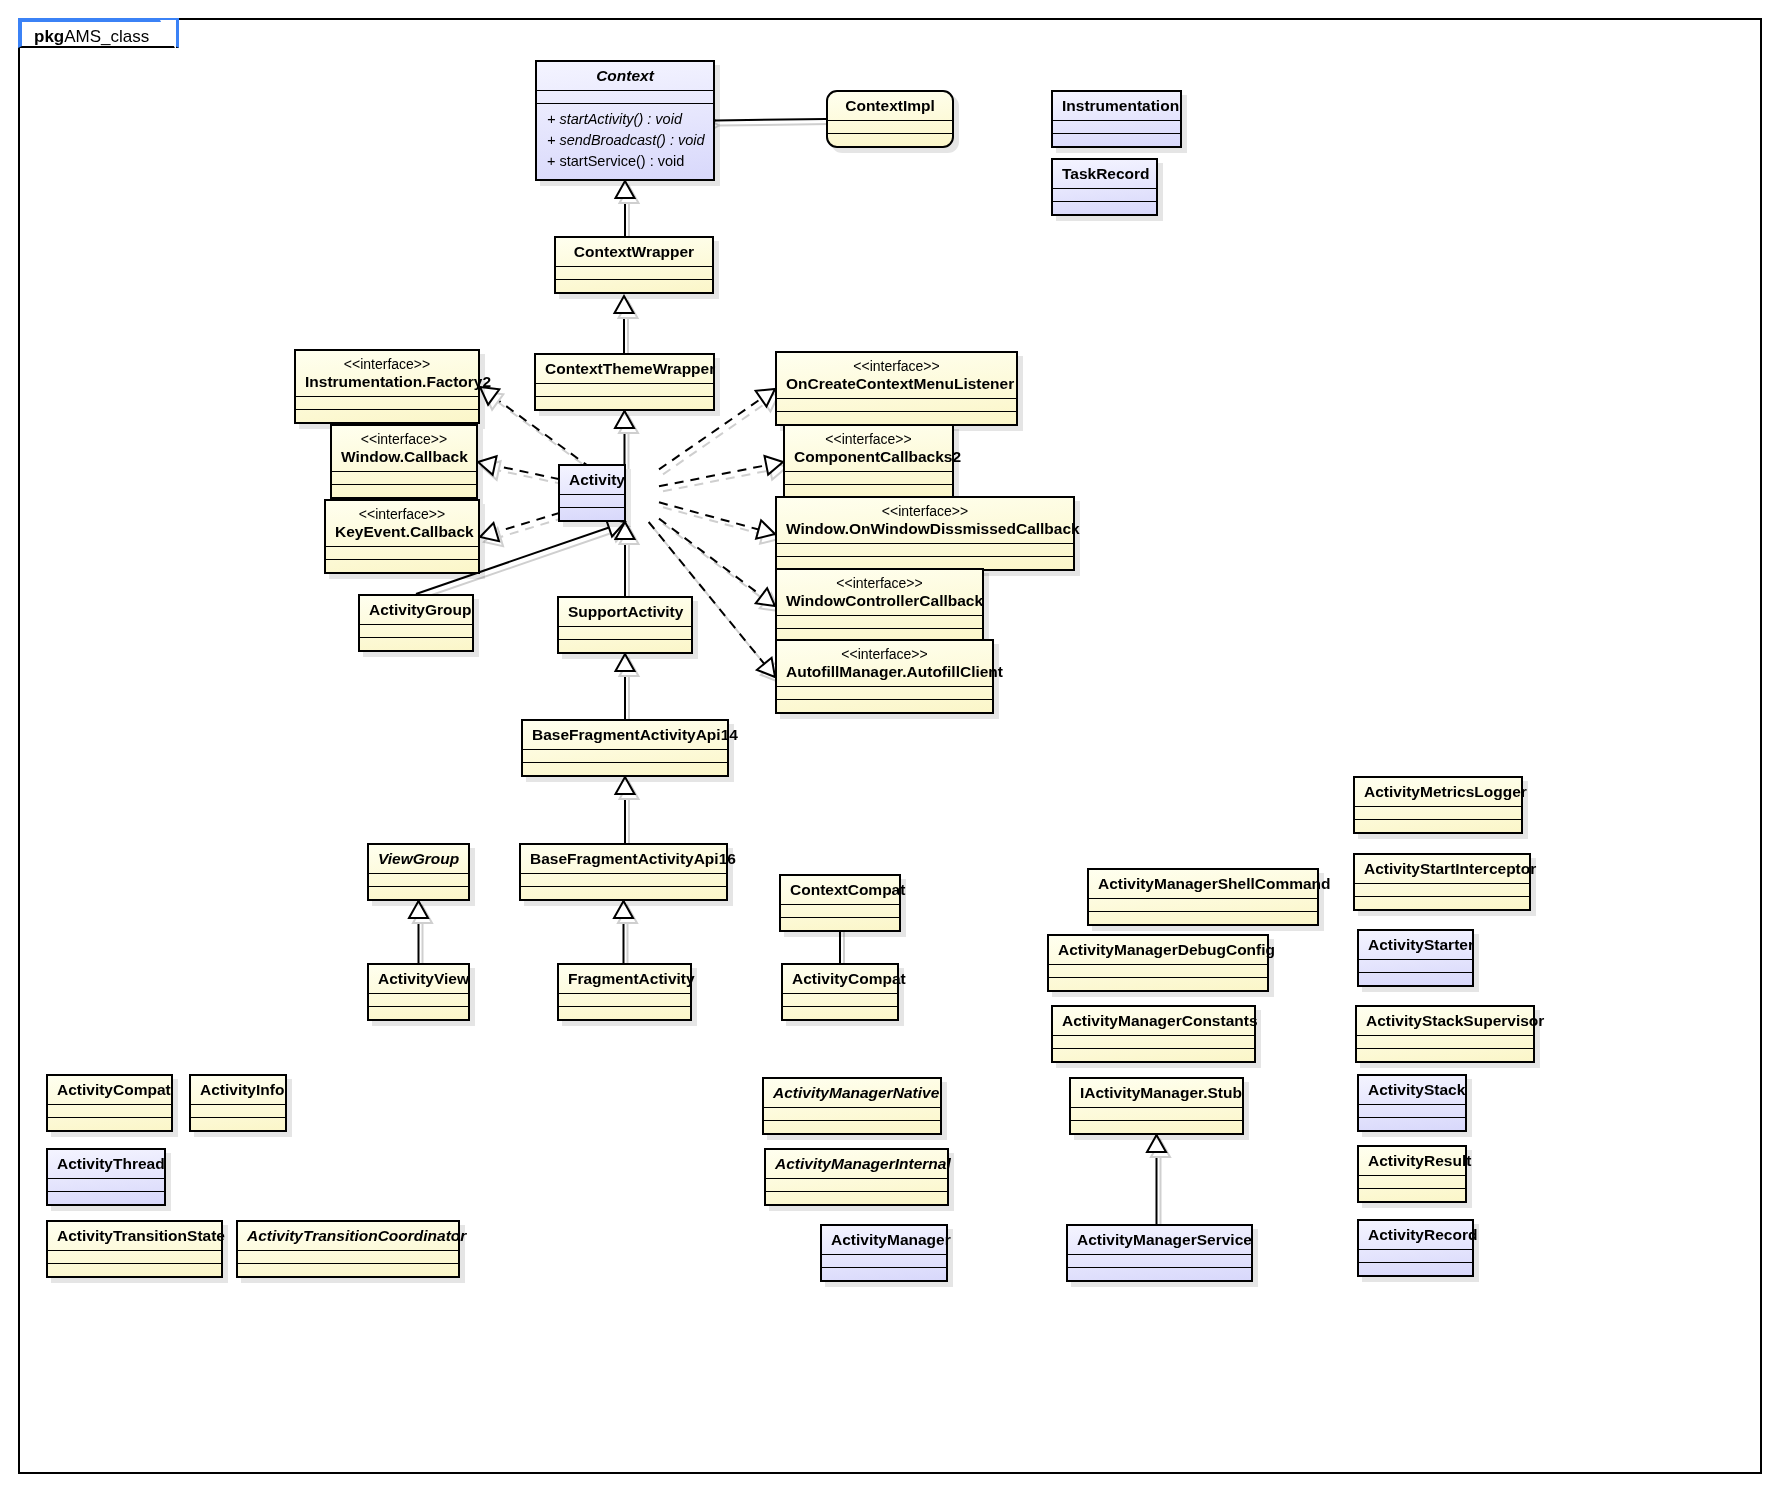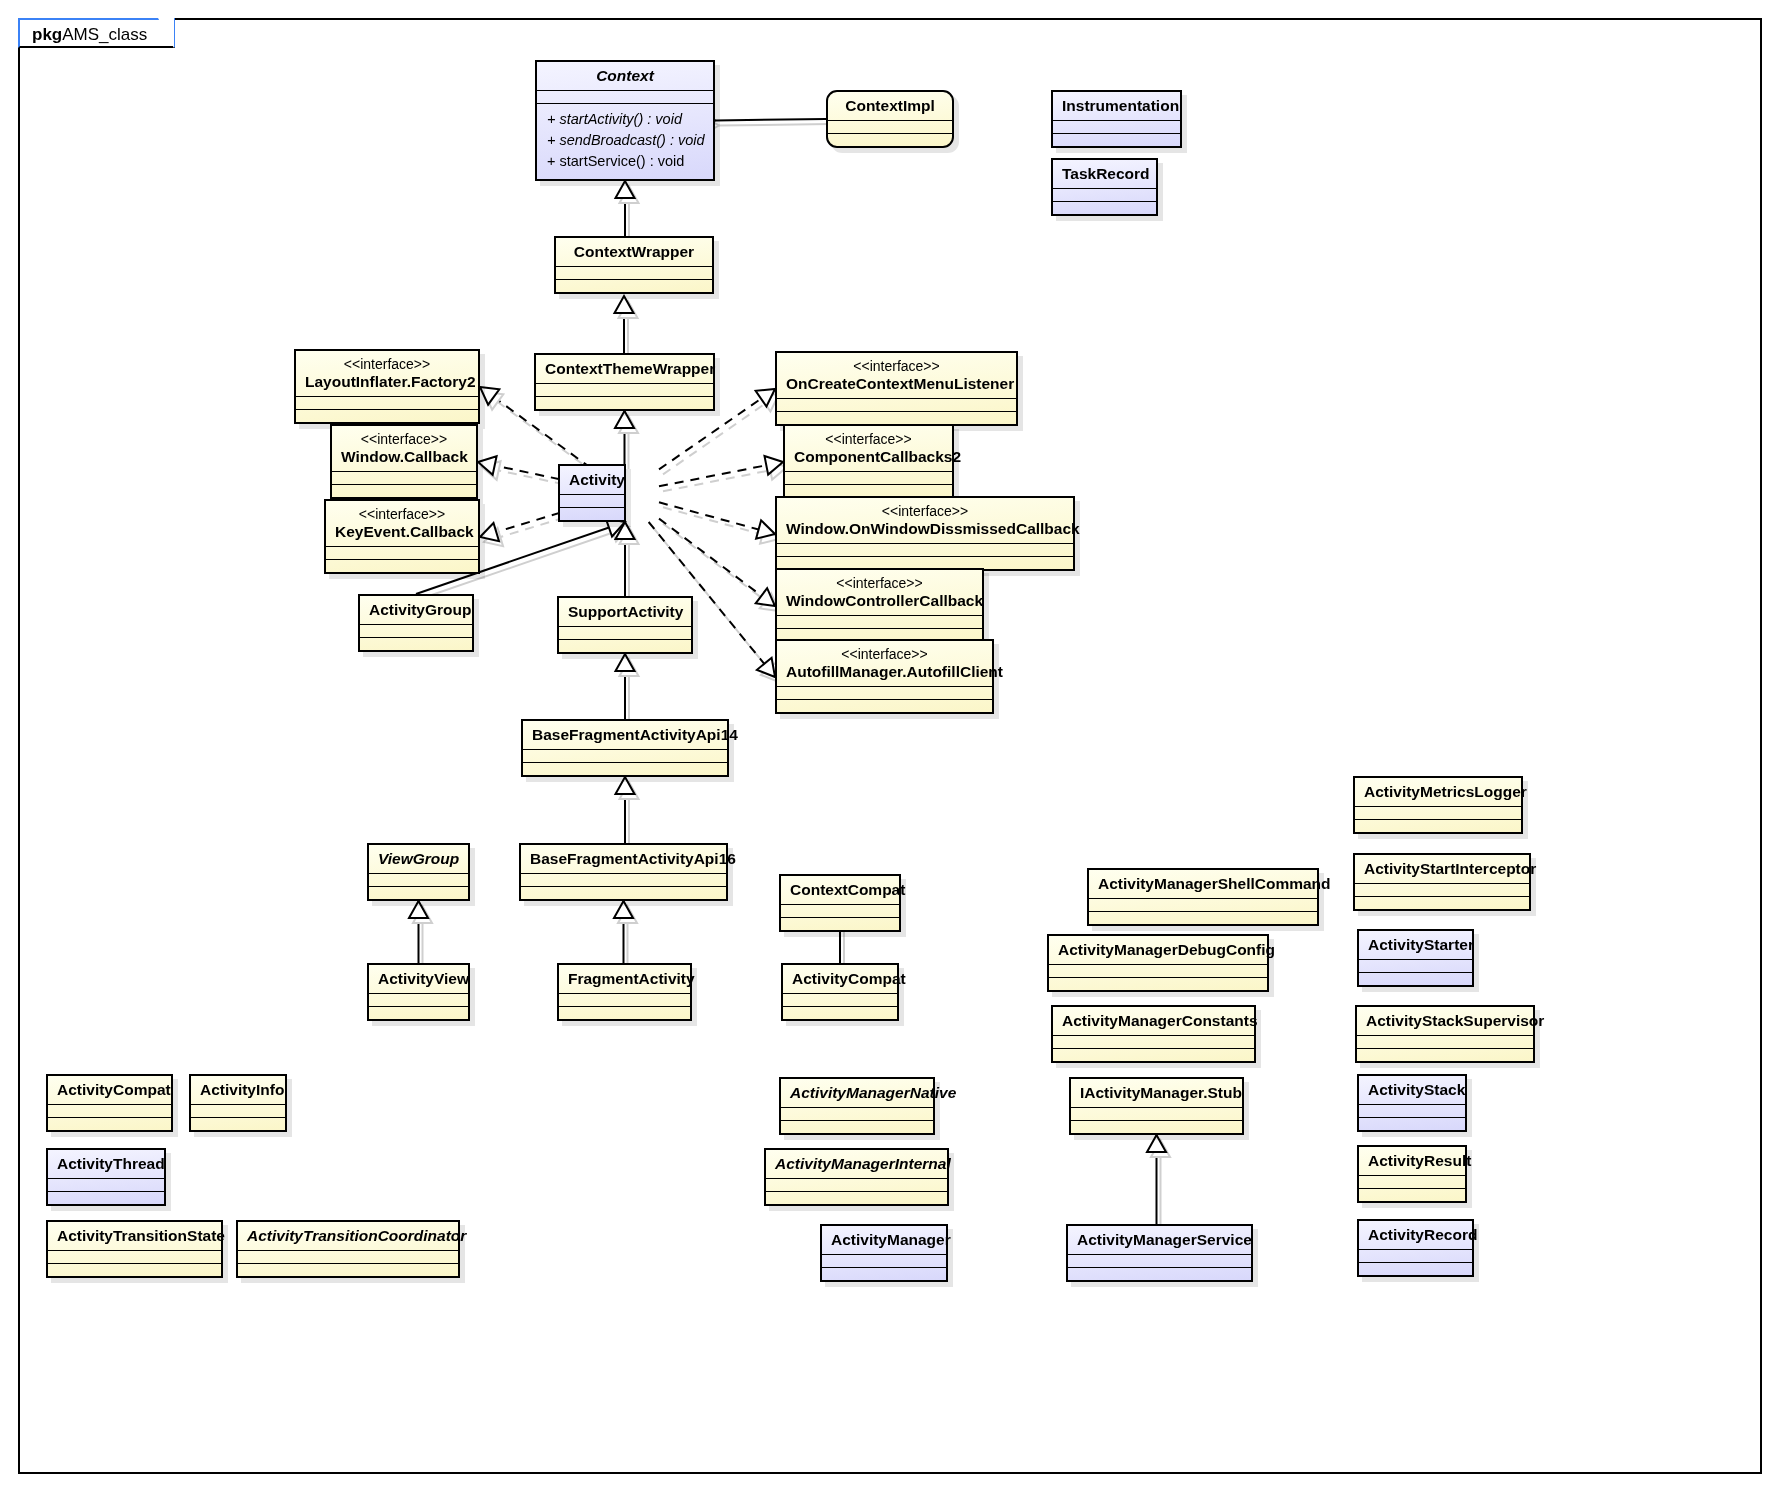--- a/index.html
+++ b/index.html
@@ -28,21 +28,21 @@
     border: 2px solid #000000;
     box-sizing: border-box;
     background: transparent;
   }
   #pkg-tab {
     position: absolute;
     left: 18px;
     top: 18px;
     height: 30px;
     padding: 3px 26px 3px 12px;
-    border: 2px solid #3b82f6;
+    border: 4px solid #3b82f6;
     border-bottom: 2px solid #000000;
     background: #ffffff;
     box-sizing: border-box;
     font-size: 17px;
     line-height: 24px;
     white-space: nowrap;
     z-index: 5;
   }
   #pkg-tab .pkg-kw {
     font-weight: bold;
@@ -275,21 +275,21 @@
         <div class="ops"></div>
       </div>
       <div class="node yel" style="left: 534px; top: 353px; width: 181px;">
         <div class="hdr"><span class="nm">ContextThemeWrapper</span></div>
         <div class="sep"></div>
         <div class="attrs"></div>
         <div class="sep"></div>
         <div class="ops"></div>
       </div>
       <div class="node yel" style="left: 294px; top: 349px; width: 186px;">
-        <div class="hdr"><span class="stereo">&lt;&lt;interface&gt;&gt;</span><span class="nm">LayoutInflater.Factory2</span></div>
+        <div class="hdr"><span class="stereo">&lt;&lt;interface&gt;&gt;</span><span class="nm">Instrumentation.Factory2</span></div>
         <div class="sep"></div>
         <div class="attrs"></div>
         <div class="sep"></div>
         <div class="ops"></div>
       </div>
       <div class="node yel" style="left: 330px; top: 424px; width: 148px;">
         <div class="hdr"><span class="stereo">&lt;&lt;interface&gt;&gt;</span><span class="nm">Window.Callback</span></div>
         <div class="sep"></div>
         <div class="attrs"></div>
         <div class="sep"></div>
@@ -470,21 +470,21 @@
         <div class="sep"></div>
         <div class="ops"></div>
       </div>
       <div class="node yel" style="left: 189px; top: 1074px; width: 98px;">
         <div class="hdr"><span class="nm">ActivityInfo</span></div>
         <div class="sep"></div>
         <div class="attrs"></div>
         <div class="sep"></div>
         <div class="ops"></div>
       </div>
-      <div class="node yel abstract" style="left: 779px; top: 1077px; width: 156px;">
+      <div class="node yel abstract" style="left: 762px; top: 1077px; width: 180px;">
         <div class="hdr"><span class="nm">ActivityManagerNative</span></div>
         <div class="sep"></div>
         <div class="attrs"></div>
         <div class="sep"></div>
         <div class="ops"></div>
       </div>
       <div class="node yel" style="left: 1069px; top: 1077px; width: 175px;">
         <div class="hdr"><span class="nm">IActivityManager.Stub</span></div>
         <div class="sep"></div>
         <div class="attrs"></div>

